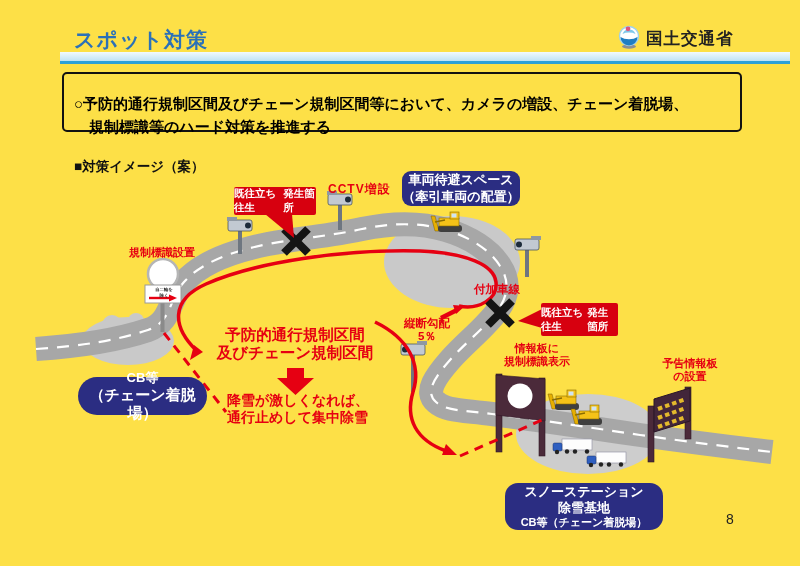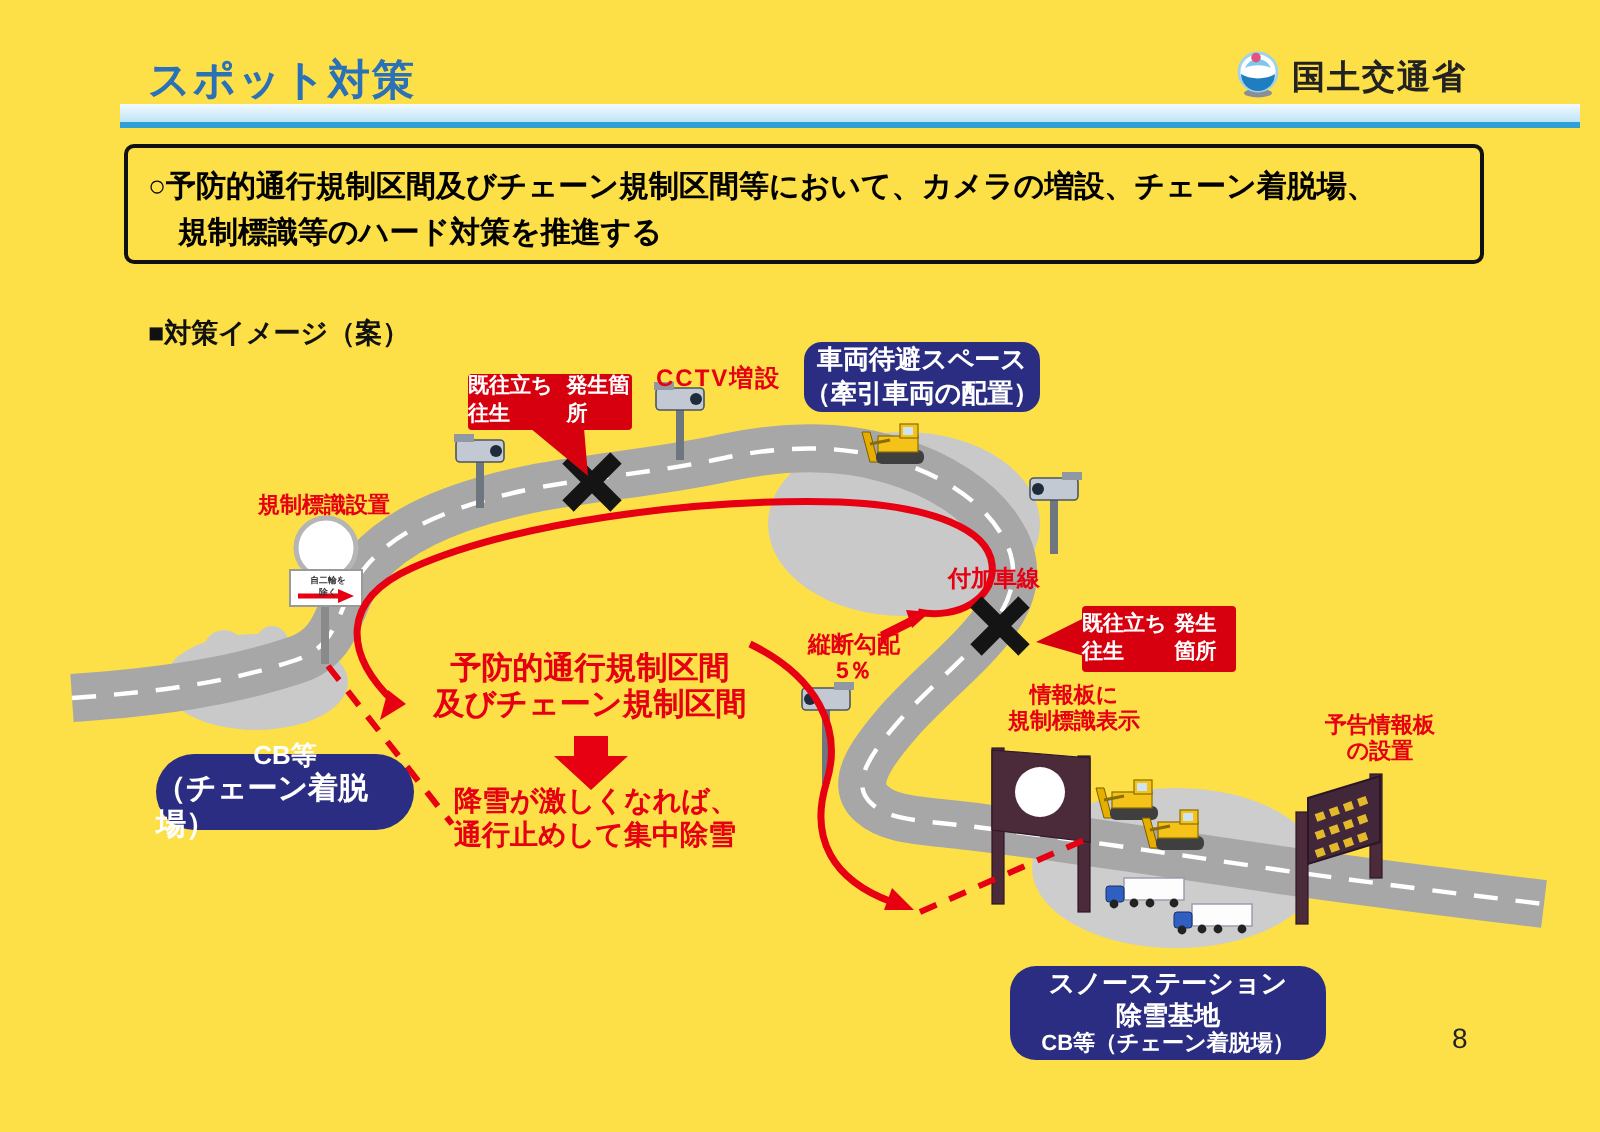--- a/index.html
+++ b/index.html
@@ -9,32 +9,32 @@
   }
   .abs{position:absolute;}
   
   .title{left:74px;top:26px;font-size:21px;font-weight:bold;color:#2b71b8;letter-spacing:1px;}
   .title-bar{left:60px;top:52px;width:730px;height:9px;background:linear-gradient(#f2fafe,#bfe3f6);}
   .title-line{left:60px;top:61px;width:730px;height:3px;background:#2da0d8;}
   .logo-wrap{left:616px;top:24px;width:26px;height:26px;}
   .logo-text{left:646px;top:28px;font-size:16.5px;font-weight:600;color:#222;letter-spacing:1px;}
   
   .summary{left:62px;top:72px;width:680px;height:60px;border:2.2px solid #111;border-radius:5px;
-    box-sizing:border-box;padding:8px 10px 0 10px;font-size:15px;font-weight:bold;color:#000;line-height:1.55;}
+    box-sizing:border-box;padding:18px 10px 0 10px;font-size:15px;font-weight:bold;color:#000;line-height:1.55;}
   .summary .l2{padding-left:15px;display:block;}
   .section-label{left:74px;top:158px;font-size:13.5px;font-weight:bold;color:#111;}
   
   .red{color:#e60012;font-weight:bold;}
   .ctr{text-align:center;}
   
   .redbox{background:#d7000f;color:#fff;font-weight:bold;font-size:10.5px;line-height:1.3;
     display:flex;flex-direction:row;align-items:center;justify-content:center;border-radius:2px;}
   
   .navybox{background:#2b2d82;color:#fff;font-weight:bold;display:flex;flex-direction:column;
-    align-items:center;justify-content:center;}
+    align-items:center;justify-content:center;text-align:center;}
   .line{display:block;}
   .pagenum{left:726px;top:511px;font-size:14px;color:#222;}
   .tiny-sign-text{left:146px;top:287px;width:36px;text-align:center;font-size:8px;color:#333;
     transform:scale(0.55);transform-origin:center top;font-weight:bold;}
   svg{position:absolute;left:0;top:0;}
 </style>
 </head>
 <body>
 
 <div id="slide">

